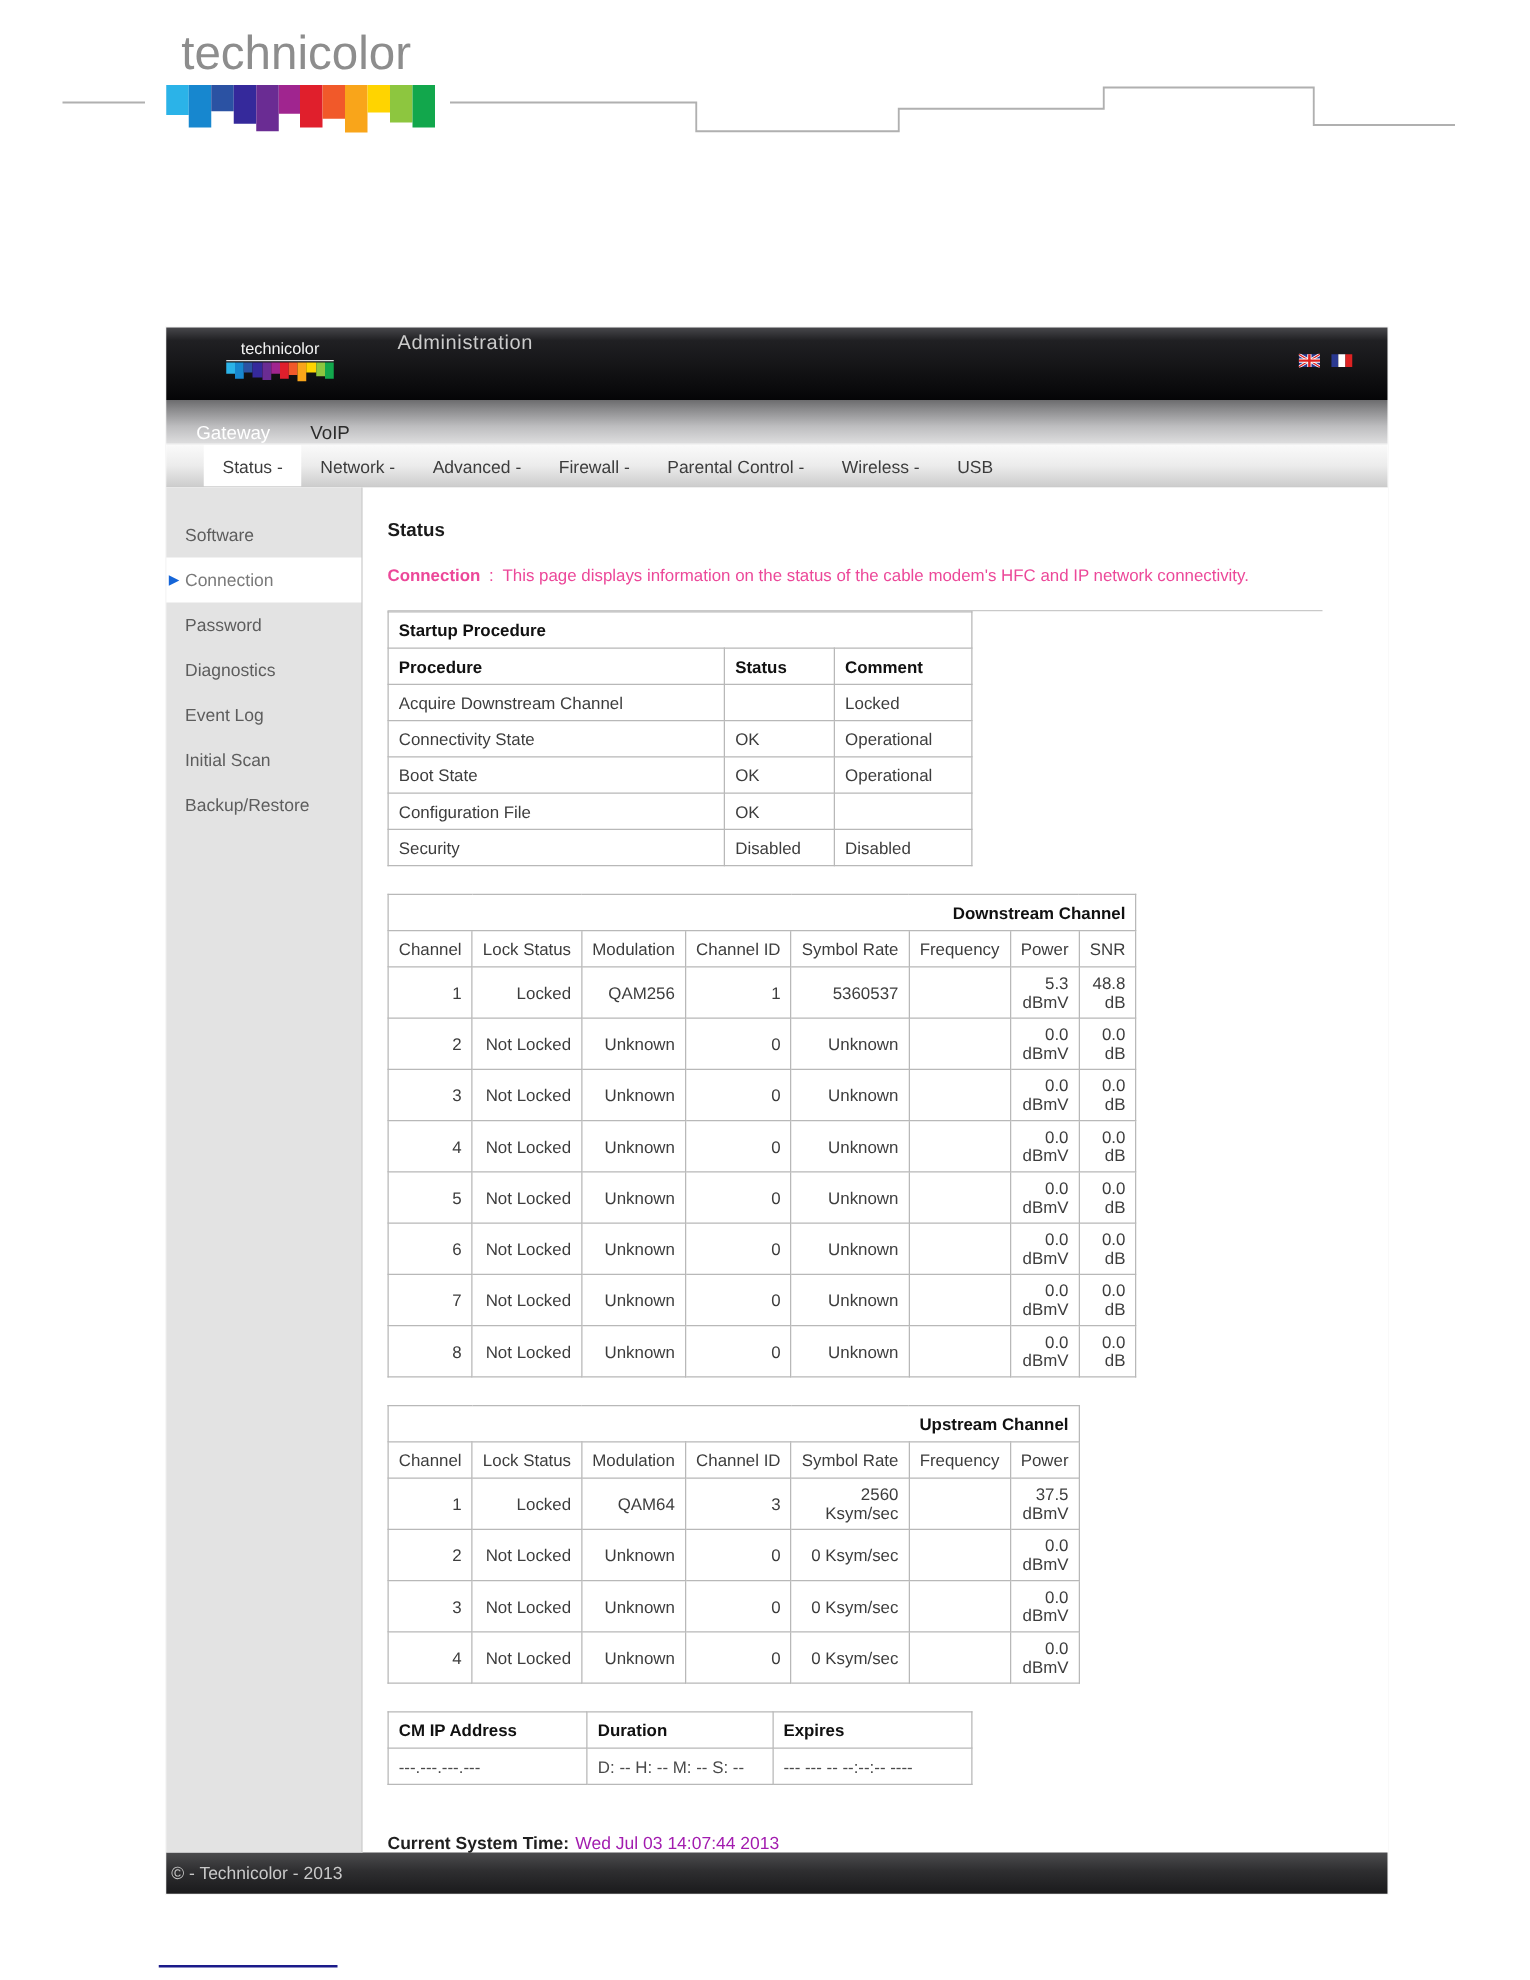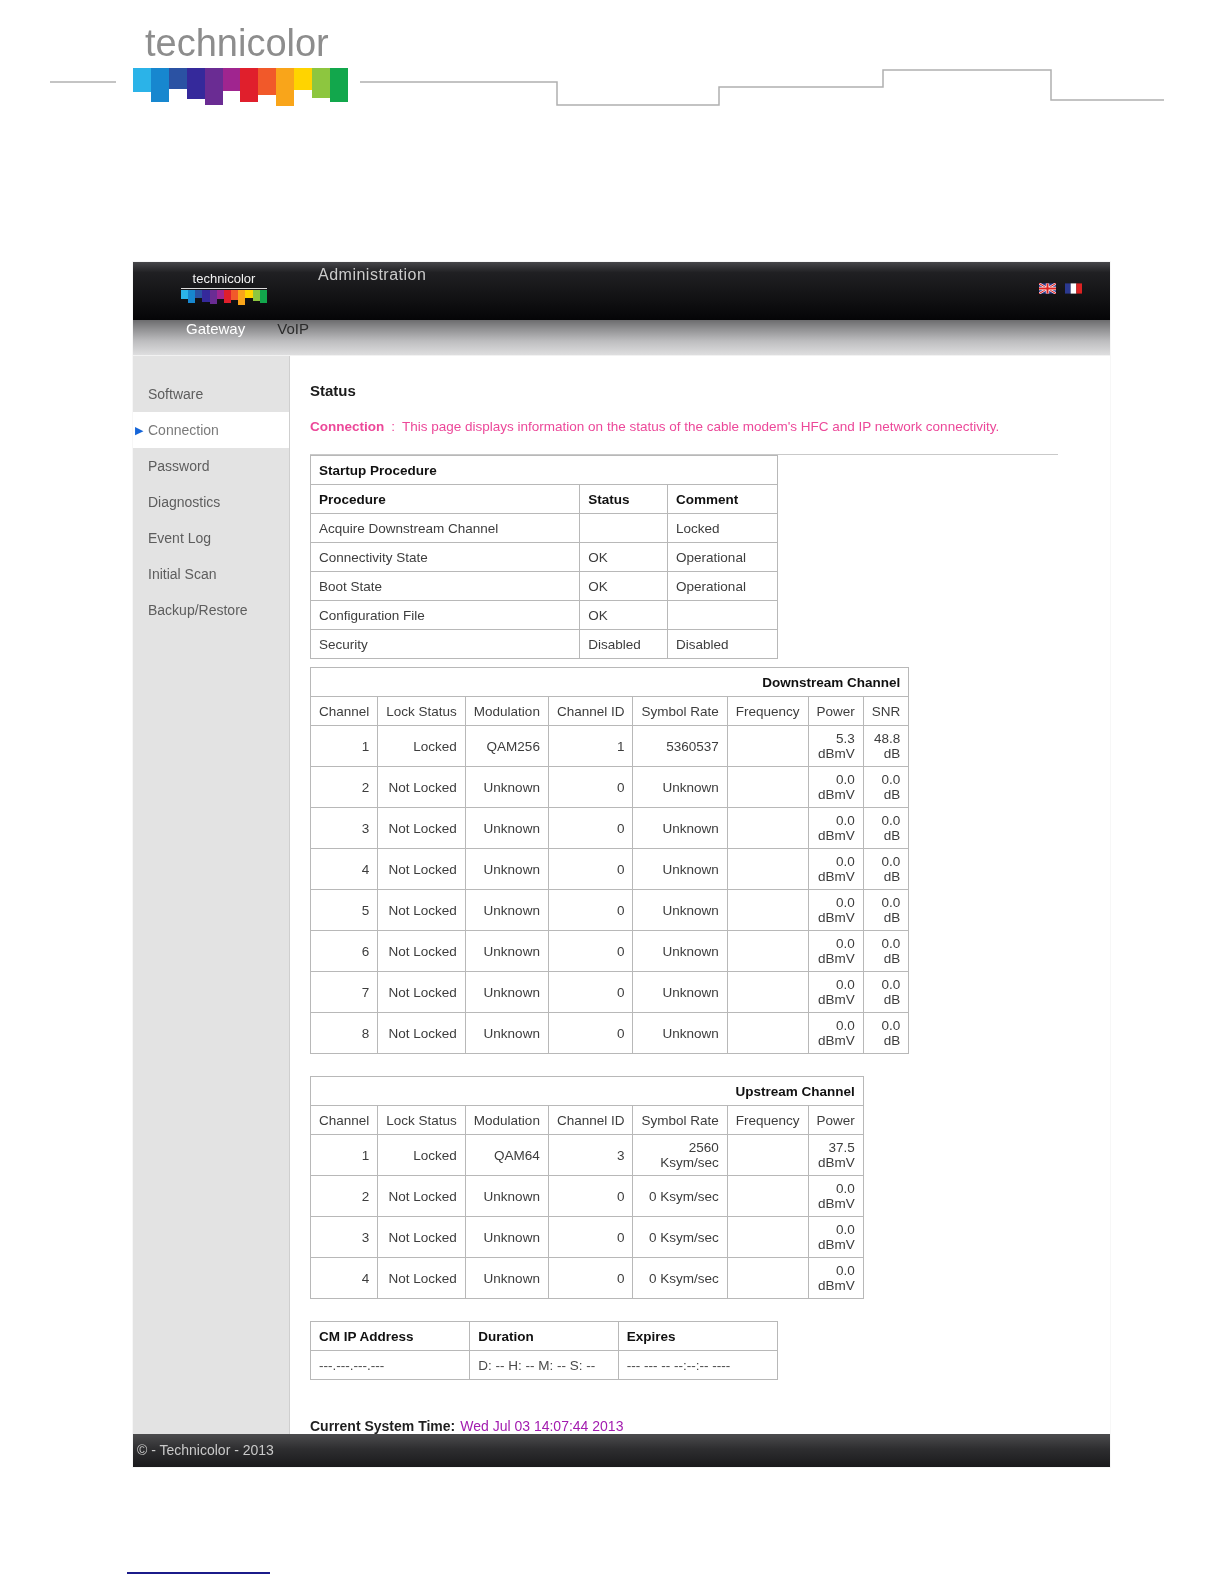--- a/index.html
+++ b/index.html
@@ -25,21 +25,21 @@
     background:linear-gradient(#47474b 0%, #202023 18%, #141416 55%, #050507 100%);
   }
   .mini-logo { position:absolute; left:48px; top:9px; width:86px; }
   .mini-word { color:#f2f2f2; font-size:13px; text-align:center; border-bottom:1px solid #dcdcdc; padding-bottom:2px; }
   .mini-logo .rainbow { height:16px; margin-top:1px; }
   .app-title { position:absolute; left:185px; top:4px; font-size:16px; color:#cbcbcb; letter-spacing:0.5px; }
   .flags { position:absolute; right:28px; top:21px; display:flex; gap:9px; }
   .flags svg { display:block; }
 
   .context-bar {
-    height:36px; display:flex; align-items:flex-start; padding-left:53px; gap:32px;
+    height:36px; display:flex; align-items:flex-end; padding-left:24px; gap:32px;
     background:linear-gradient(#6c6c6e 0%, #8f8f91 25%, #bdbdbf 60%, #dededf 100%);
     border-bottom:1px solid #f2f2f2;
   }
   .context-tab { font-size:15px; color:#2b2b2b; cursor:pointer; }
   .context-tab.active { color:#ffffff; }
 
   .menu-bar {
     height:34px; display:flex; align-items:stretch; padding-left:30px;
     background:linear-gradient(#fafafa 0%, #ececec 50%, #cdcdcd 100%);
     border-bottom:1px solid #bfbfbf;
@@ -66,21 +66,21 @@
   table { border-color:#8c8c8c; }
   td.ttl { font-weight:bold; color:#111; text-align:left; }
   th { text-align:left; font-weight:normal; white-space:nowrap; }
   .bold-head th { font-weight:bold; color:#111; }
   .num td { text-align:right; }
   .num td:first-child { text-align:right; }
 
   .t-startup { width:468px; }
   .t-startup th:nth-child(1){width:270px} .t-startup th:nth-child(2){width:88px} .t-startup th:nth-child(3){width:110px}
 
-  .t-down { width:583px; margin-top:8px; }
+  .t-down { width:583px; margin-top:22px; }
   .t-down th:nth-child(1){width:57px} .t-down th:nth-child(2){width:82px} .t-down th:nth-child(3){width:77px}
   .t-down th:nth-child(4){width:76px} .t-down th:nth-child(5){width:88px} .t-down th:nth-child(6){width:72px}
   .t-down th:nth-child(7){width:70px} .t-down th:nth-child(8){width:58px}
 
   .t-up { width:549px; margin-top:22px; }
   .t-up th:nth-child(1){width:57px} .t-up th:nth-child(2){width:82px} .t-up th:nth-child(3){width:77px}
   .t-up th:nth-child(4){width:76px} .t-up th:nth-child(5){width:104px} .t-up th:nth-child(6){width:74px}
   .t-up th:nth-child(7){width:79px}
 
   .t-cmip { width:468px; margin-top:22px; }
@@ -161,20 +161,29 @@
         <rect x="40" width="20" height="36" fill="#d22"></rect>
       </svg>
     </div>
   </div>
 
   <div class="context-bar">
     <div class="context-tab active">Gateway</div>
     <div class="context-tab">VoIP</div>
   </div>
 
+  <div class="menu-bar">
+    <div class="menu-item active">Status -</div>
+    <div class="menu-item">Network -</div>
+    <div class="menu-item">Advanced -</div>
+    <div class="menu-item">Firewall -</div>
+    <div class="menu-item">Parental Control -</div>
+    <div class="menu-item">Wireless -</div>
+    <div class="menu-item">USB</div>
+  </div>
 
   <div class="content">
 
     <div class="sidebar">
       <div class="side-item">Software</div>
       <div class="side-item active">
         <span class="side-arrow">▶</span>
         <span>Connection</span>
       </div>
       <div class="side-item">Password</div>

